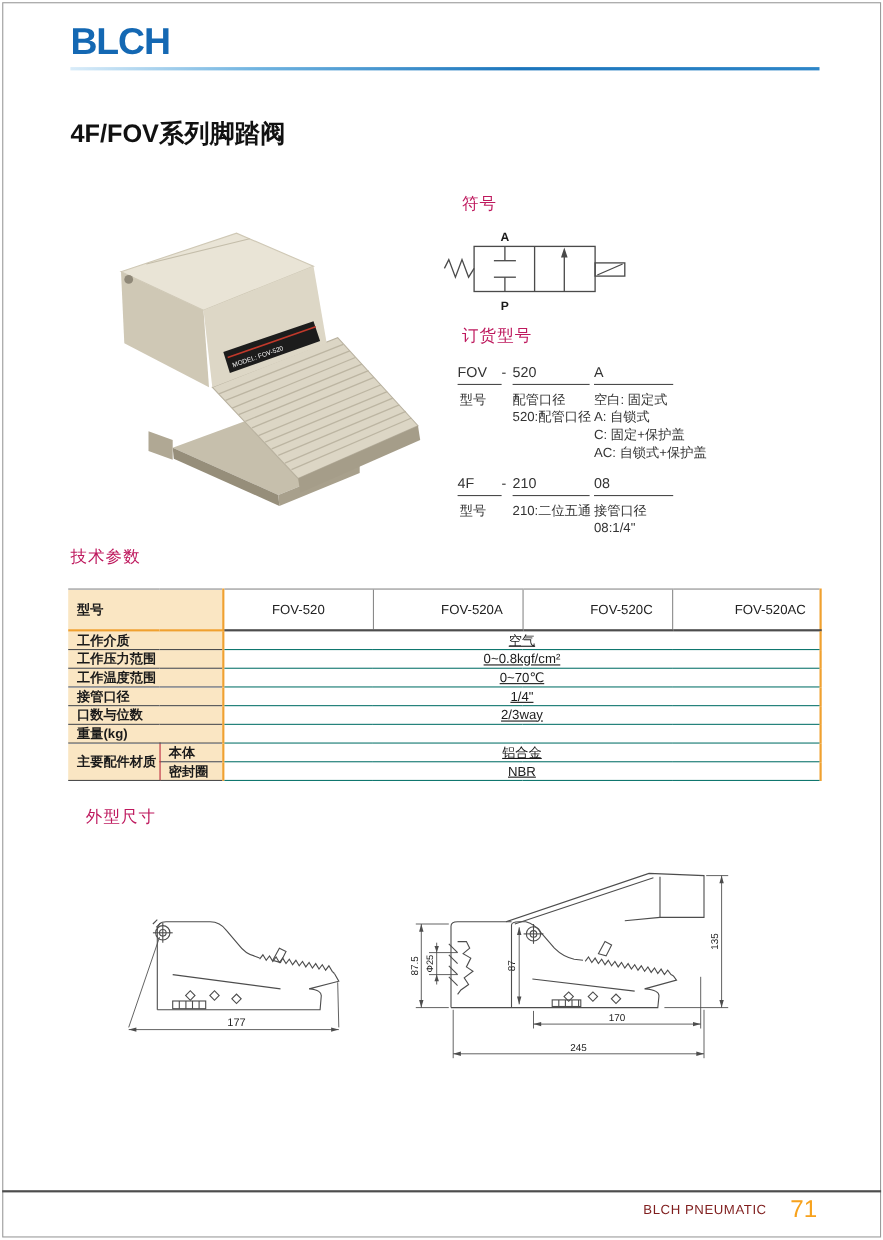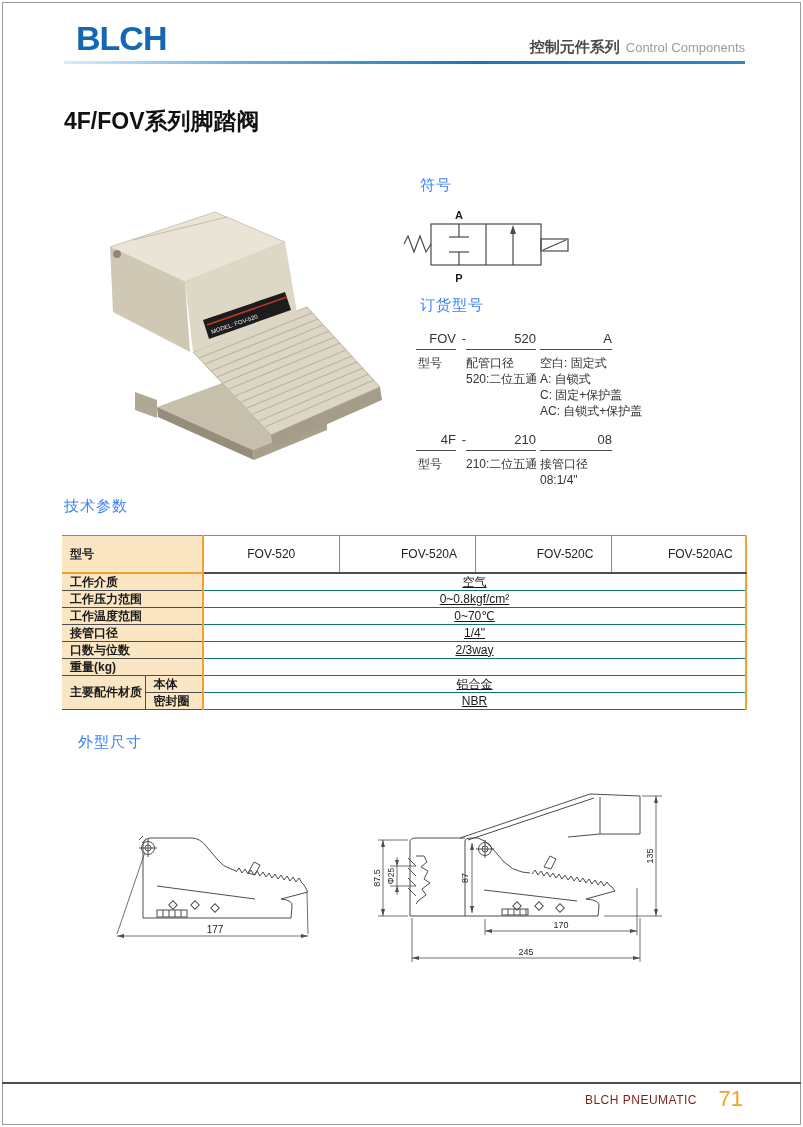--- a/index.html
+++ b/index.html
@@ -1,35 +1,35 @@
 <!DOCTYPE html>
 <html><head>
 <meta charset="utf-8">
 <style>
   html,body{margin:0;padding:0;background:#fff;}
   .page{position:relative;width:803px;height:1127px;background:#fff;overflow:hidden;
         font-family:"Liberation Sans","DejaVu Sans",sans-serif;color:#1a1a1a;}
   .page-border{position:absolute;inset:2px;border:1px solid #9b9b9b;pointer-events:none;}
 
   
-  .logo{position:absolute;left:76px;top:20px;font-size:34px;font-weight:800;
+  .logo{position:absolute;left:64px;top:20px;font-size:34px;font-weight:800;
         letter-spacing:-1px;color:#1468B3;line-height:36px;}
   .series{position:absolute;right:58px;top:38px;white-space:nowrap;}
   .series .cn{font-size:15px;font-weight:bold;color:#4a4a4a;}
   .series .en{font-size:13px;color:#9b9b9b;margin-left:6px;}
   .blue-line{position:absolute;left:64px;right:58px;top:61px;height:3px;
         background:linear-gradient(90deg,#d9ecf9 0%,#6fb3e0 25%,#1b75bc 60%,#2e86c8 100%);}
 
   .page-title{position:absolute;left:64px;top:106px;font-size:23px;font-weight:bold;color:#111;text-align:center;}
 
-  .sec-head{position:absolute;font-size:15px;color:#3b82f6;letter-spacing:1px;}
+  .sec-head{position:absolute;font-size:15px;color:#be185d;letter-spacing:1px;}
 
   
   .ord-block{position:absolute;width:230px;height:100px;}
-  .oseg{position:absolute;top:0;text-align:right;font-size:13px;color:#333;}
+  .oseg{position:absolute;top:0;text-align:left;font-size:13px;color:#333;}
   .ou{position:absolute;top:18px;height:1px;background:#4a4a4a;}
   .olab{position:absolute;font-size:12px;color:#333;line-height:16px;white-space:nowrap;}
 
   
   .spec-table{position:absolute;left:62px;top:535px;width:684px;border-collapse:collapse;
         table-layout:fixed;font-size:12px;color:#1a1a1a;}
   .spec-table td{padding:0;height:16px;line-height:15px;overflow:hidden;}
   .spec-table .hrow td{height:36px;border-top:1px solid #8a8a8a;}
   .spec-table .lab{background:#FAE6C3;font-weight:bold;padding-left:8px;
         border-bottom:1px solid #4d4d4d;}
@@ -48,23 +48,20 @@
   svg{position:absolute;overflow:visible;}
   svg text{font-family:"Liberation Sans","DejaVu Sans",sans-serif;}
 </style>
 </head>
 <body>
 
 <div class="page">
   <div class="page-border"></div>
 
   <div class="logo">BLCH</div>
-  <div class="series">
-    <span class="cn">控制元件系列</span><span class="en">Control Components</span>
-  </div>
   <div class="blue-line"></div>
 
   <div class="page-title">4F/FOV系列脚踏阀</div>
 
   <svg style="left:75px;top:192px" width="315" height="285" viewBox="0 0 315 285">
     <g>
 
       <polygon points="82,215 178,258 252,228 150,190" fill="#C6BFAC"></polygon>
       <polygon points="82,215 178,258 179,268 83,225" fill="#968E7A"></polygon>
       <polygon points="178,258 252,228 252,238 179,268" fill="#A8A08C"></polygon>
@@ -128,21 +125,21 @@
   <div class="ord-block" style="left:416px;top:331px">
     <span class="oseg" style="left:0;width:40px">FOV</span>
     <span class="oseg" style="left:40px;width:10px">-</span>
     <span class="oseg" style="left:50px;width:70px">520</span>
     <span class="oseg" style="left:124px;width:72px">A</span>
     <i class="ou" style="left:0;width:40px"></i>
       <i class="ou" style="left:50px;width:70px"></i>
       <i class="ou" style="left:124px;width:72px"></i>
     <span class="olab" style="left:2px;top:24px">型号</span>
     <span class="olab" style="left:50px;top:24px">配管口径</span>
-    <span class="olab" style="left:50px;top:40px">520:二位五通</span>
+    <span class="olab" style="left:50px;top:40px">520:配管口径</span>
     <span class="olab" style="left:124px;top:24px">空白: 固定式</span>
     <span class="olab" style="left:124px;top:40px">A: 自锁式</span>
     <span class="olab" style="left:124px;top:56px">C: 固定+保护盖</span>
     <span class="olab" style="left:124px;top:72px">AC: 自锁式+保护盖</span>
   </div>
 
   <div class="ord-block" style="left:416px;top:432px">
     <span class="oseg" style="left:0;width:40px">4F</span>
     <span class="oseg" style="left:40px;width:10px">-</span>
     <span class="oseg" style="left:50px;width:70px">210</span>

